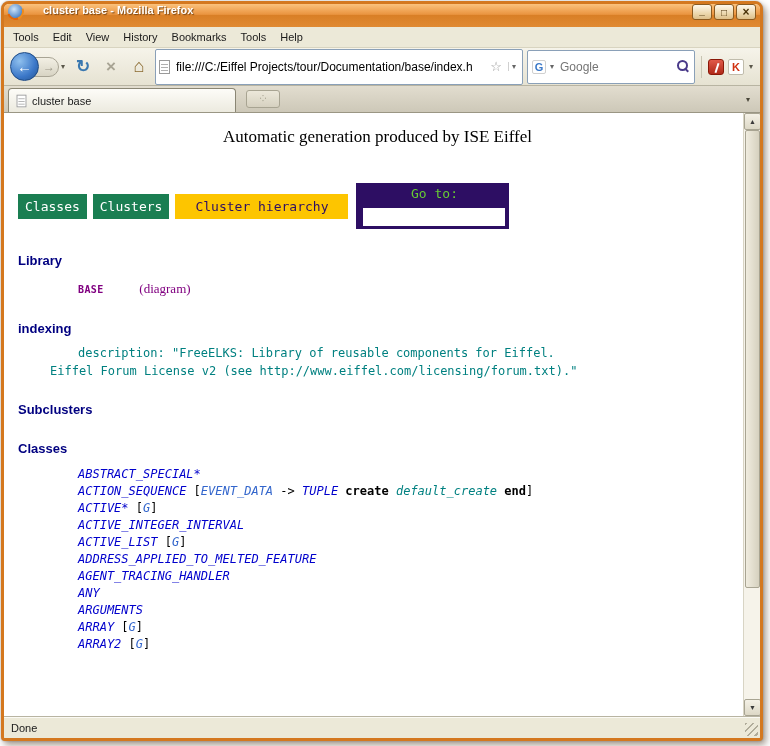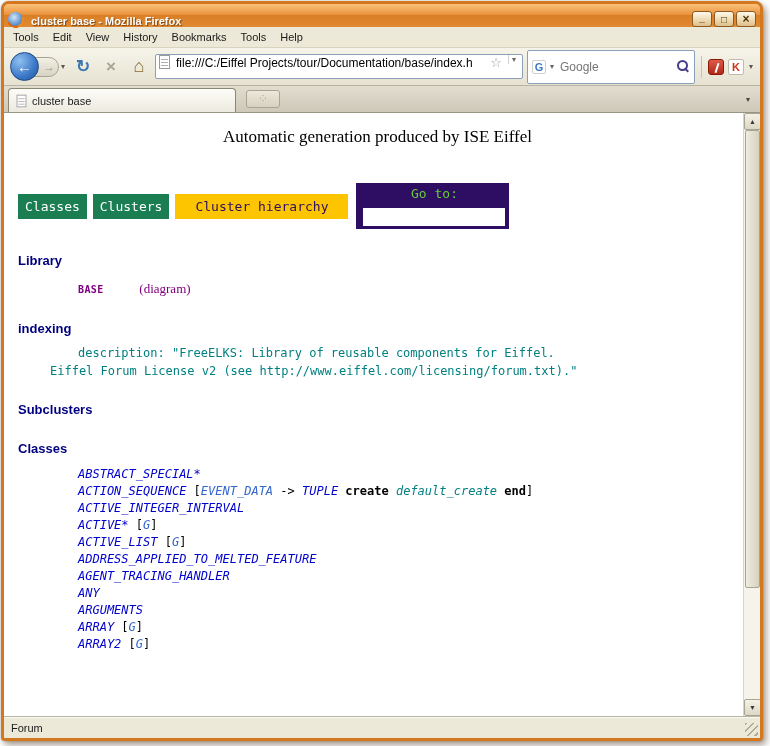--- a/index.html
+++ b/index.html
@@ -4,21 +4,21 @@
 <style>
   * { box-sizing: border-box; }
   html,body { margin:0; padding:0; width:770px; height:746px; background:#ffffff; overflow:hidden;
               font-family:"Liberation Sans", sans-serif; }
   .window { position:absolute; left:1px; top:1px; width:762px; height:740px;
             border:3px solid #d4781f; border-radius:8px 8px 4px 4px;
             box-shadow:3px 4px 7px rgba(90,70,50,.55), 0 0 2px rgba(0,0,0,.3);
             background:#ece9d8; overflow:hidden; display:flex; flex-direction:column; }
 
   
-  .titlebar { height:23px; flex:0 0 23px; display:flex; align-items:flex-end; padding:0 4px; gap:8px;
+  .titlebar { height:23px; flex:0 0 23px; display:flex; align-items:flex-start; padding:0 4px; gap:20px;
               background:linear-gradient(180deg,#fbc27c 0%,#ea9440 45%,#d97f26 50%,#e08a33 100%); }
   .ff-icon { width:15px; height:15px; border-radius:50%; position:relative; flex:0 0 15px;
              background:radial-gradient(circle at 40% 35%,#cfe4f7,#5b8fcc 60%,#2c5c9c); }
   .ff-icon::after { content:''; position:absolute; inset:-1px; border-radius:50%;
              border:2px solid transparent; border-right-color:#f08c1a; border-bottom-color:#e2660a;
              transform:rotate(25deg); }
   .title-text { color:#fff; font-size:11px; font-weight:bold; text-shadow:1px 1px 1px rgba(90,45,0,.8);
                 flex:1; white-space:nowrap; overflow:hidden; }
   .win-controls { display:flex; align-items:center; }
   .wbtn { width:20px; height:16px; margin-left:2px; border:1px solid #8a5a20; border-radius:3px;
@@ -43,22 +43,22 @@
   .nav-fwd { width:26px; height:20px; margin-left:-6px; border:1px solid #a8a494; border-radius:0 10px 10px 0;
              background:linear-gradient(180deg,#f2efe4,#d8d4c4); padding:0 0 0 6px; }
   .nav-fwd::before { content:"→"; color:#9a9788; font-size:12px; font-weight:bold; }
   .nav-dd { border:none; background:none; padding:0 2px; font-size:8px; color:#5a574a; }
   .nav-dd::before { content:"▾"; }
   .tool-btn { width:24px; height:24px; border:none; background:none; padding:0; text-align:center; }
   .tool-btn.refresh::before { content:"↻"; font-size:17px; font-weight:bold; color:#3a78b0; }
   .tool-btn.stop::before { content:"×"; font-size:17px; font-weight:bold; color:#a8a494; }
   .tool-btn.home::before { content:"⌂"; font-size:18px; font-weight:bold; color:#8a6a30; }
 
-  .addr-field { flex:1; height:25px; background:#fff; border:1px solid #8aa0b8; border-radius:2px;
-                display:flex; align-items:flex-start; padding:0 3px; gap:4px; min-width:0; }
+  .addr-field { flex:1; height:36px; background:#fff; border:1px solid #8aa0b8; border-radius:2px;
+                display:flex; align-items:center; padding:0 3px; gap:4px; min-width:0; }
   .doc-icon { width:11px; height:14px; background:#fff; border:1px solid #9a9a9a; position:relative; flex:0 0 11px; }
   .doc-icon::before { content:''; position:absolute; left:1px; top:3px; width:7px; height:1px;
                       background:#b0b0b0; box-shadow:0 3px 0 #b0b0b0, 0 6px 0 #b0b0b0; }
   .addr-input { flex:1; border:none; outline:none; font-size:12px; font-family:"Liberation Sans",sans-serif;
                 color:#000; min-width:0; background:transparent; }
   .star-btn { border:none; background:none; padding:0 2px; }
   .star-btn::before { content:"☆"; font-size:13px; color:#9a9a9a; }
   .addr-dd { border:none; border-left:1px solid #d0d0d0; background:none; padding:0 3px; font-size:8px; color:#666; }
   .addr-dd::before { content:"▾"; }
 
@@ -243,37 +243,37 @@
       <div class="section-heading">indexing</div>
       <div class="desc-line l1">description: "FreeELKS: Library of reusable components for Eiffel.</div>
       <div class="desc-line l2">Eiffel Forum License v2 (see http://www.eiffel.com/licensing/forum.txt)."</div>
 
       <div class="section-heading">Subclusters</div>
 
       <div class="section-heading">Classes</div>
       <div>
           <div class="class-row"><span class="seg-cls">ABSTRACT_SPECIAL*</span></div>
           <div class="class-row"><span class="seg-cls">ACTION_SEQUENCE</span><span class="seg-pl"> [</span><span class="seg-gen">EVENT_DATA</span><span class="seg-pl"> -&gt; </span><span class="seg-cls">TUPLE</span><span class="seg-pl"> </span><span class="seg-kw">create</span><span class="seg-pl"> </span><span class="seg-feat">default_create</span><span class="seg-pl"> </span><span class="seg-kw">end</span><span class="seg-pl">]</span></div>
+          <div class="class-row"><span class="seg-cls">ACTIVE*</span><span class="seg-pl"> [</span><span class="seg-gen">G</span><span class="seg-pl">]</span></div>
           <div class="class-row"><span class="seg-cls">ACTIVE_INTEGER_INTERVAL</span></div>
-          <div class="class-row"><span class="seg-cls">ACTIVE*</span><span class="seg-pl"> [</span><span class="seg-gen">G</span><span class="seg-pl">]</span></div>
           <div class="class-row"><span class="seg-cls">ACTIVE_LIST</span><span class="seg-pl"> [</span><span class="seg-gen">G</span><span class="seg-pl">]</span></div>
           <div class="class-row"><span class="seg-cls">ADDRESS_APPLIED_TO_MELTED_FEATURE</span></div>
           <div class="class-row"><span class="seg-cls">AGENT_TRACING_HANDLER</span></div>
           <div class="class-row"><span class="seg-cls">ANY</span></div>
           <div class="class-row"><span class="seg-cls">ARGUMENTS</span></div>
           <div class="class-row"><span class="seg-cls">ARRAY</span><span class="seg-pl"> [</span><span class="seg-gen">G</span><span class="seg-pl">]</span></div>
           <div class="class-row"><span class="seg-cls">ARRAY2</span><span class="seg-pl"> [</span><span class="seg-gen">G</span><span class="seg-pl">]</span></div>
         </div>
     </div>
 
     <div class="scrollbar">
       <button class="sb-btn up"></button>
       <div class="sb-thumb"></div>
       <button class="sb-btn down"></button>
     </div>
   </div>
 
   <div class="statusbar">
-    <span>Forum</span>
+    <span>Done</span>
     <span class="grip"></span>
   </div>
 
 </div>
 
 </body></html>

